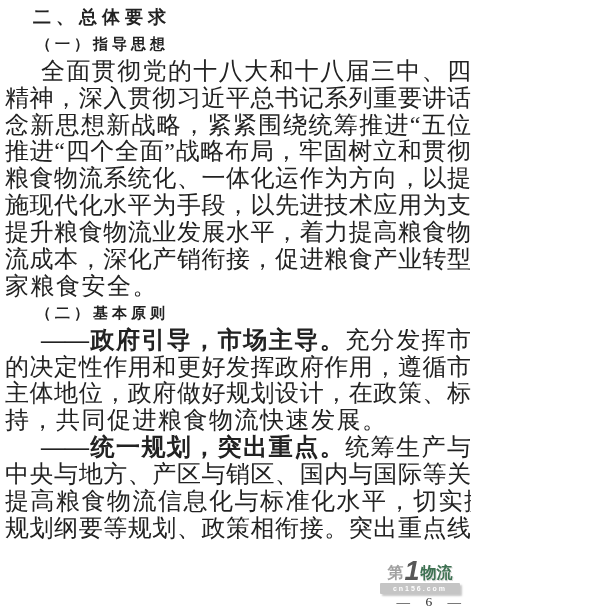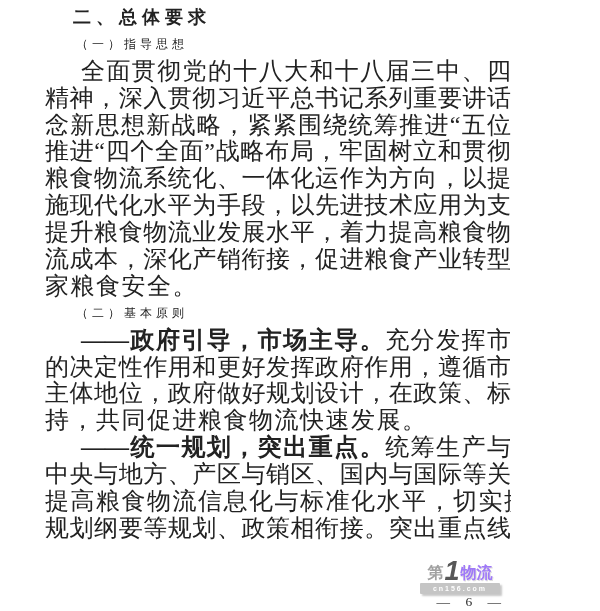--- a/index.html
+++ b/index.html
@@ -8,21 +8,20 @@
     background: #ffffff;
   }
   .page {
     position: relative;
     width: 476px;
     height: 611px;
     background: #ffffff;
     overflow: hidden;
     color: #222222;
     font-family: "Liberation Serif", serif;
-    margin-left: 40px;
   }
   .textcol {
     position: absolute;
     left: 5px;
     right: 5px;
     top: 4px;
   }
   .line {
     height: 26.9px;
     line-height: 26.9px;
@@ -39,24 +38,24 @@
     text-justify: inter-character;
   }
   .h1 {
     font-family: "Liberation Sans", sans-serif;
     font-weight: bold;
     letter-spacing: 5px;
     text-indent: 28px;
     font-size: 18px;
   }
   .h2 {
-    font-weight: normal;
+    font-weight: bold;
     letter-spacing: 4px;
     text-indent: 31px;
-    font-size: 12px;
+    font-size: 15px;
   }
   .ind { text-indent: 36px; }
   .end { letter-spacing: 1.5px; }
   .lead { font-weight: bold; }
 
   .watermark {
     position: absolute;
     right: 16px;
     bottom: 17px;
     width: 80px;
@@ -80,21 +79,21 @@
   .wm-one {
     color: #333333;
     font-weight: bold;
     font-style: italic;
     font-size: 27px;
     line-height: 22px;
     font-family: "Liberation Sans", sans-serif;
     margin: 0 1px;
   }
   .wm-wl {
-    color: #8b5cf6;
+    color: #14532d;
     font-weight: bold;
     font-size: 16px;
     line-height: 18px;
     font-family: "Liberation Sans", sans-serif;
     text-shadow: 1px 1px 0 #d8d8d8;
   }
   .wm-url {
     margin-top: 1px;
     background: #b9b9b9;
     color: #ffffff;

